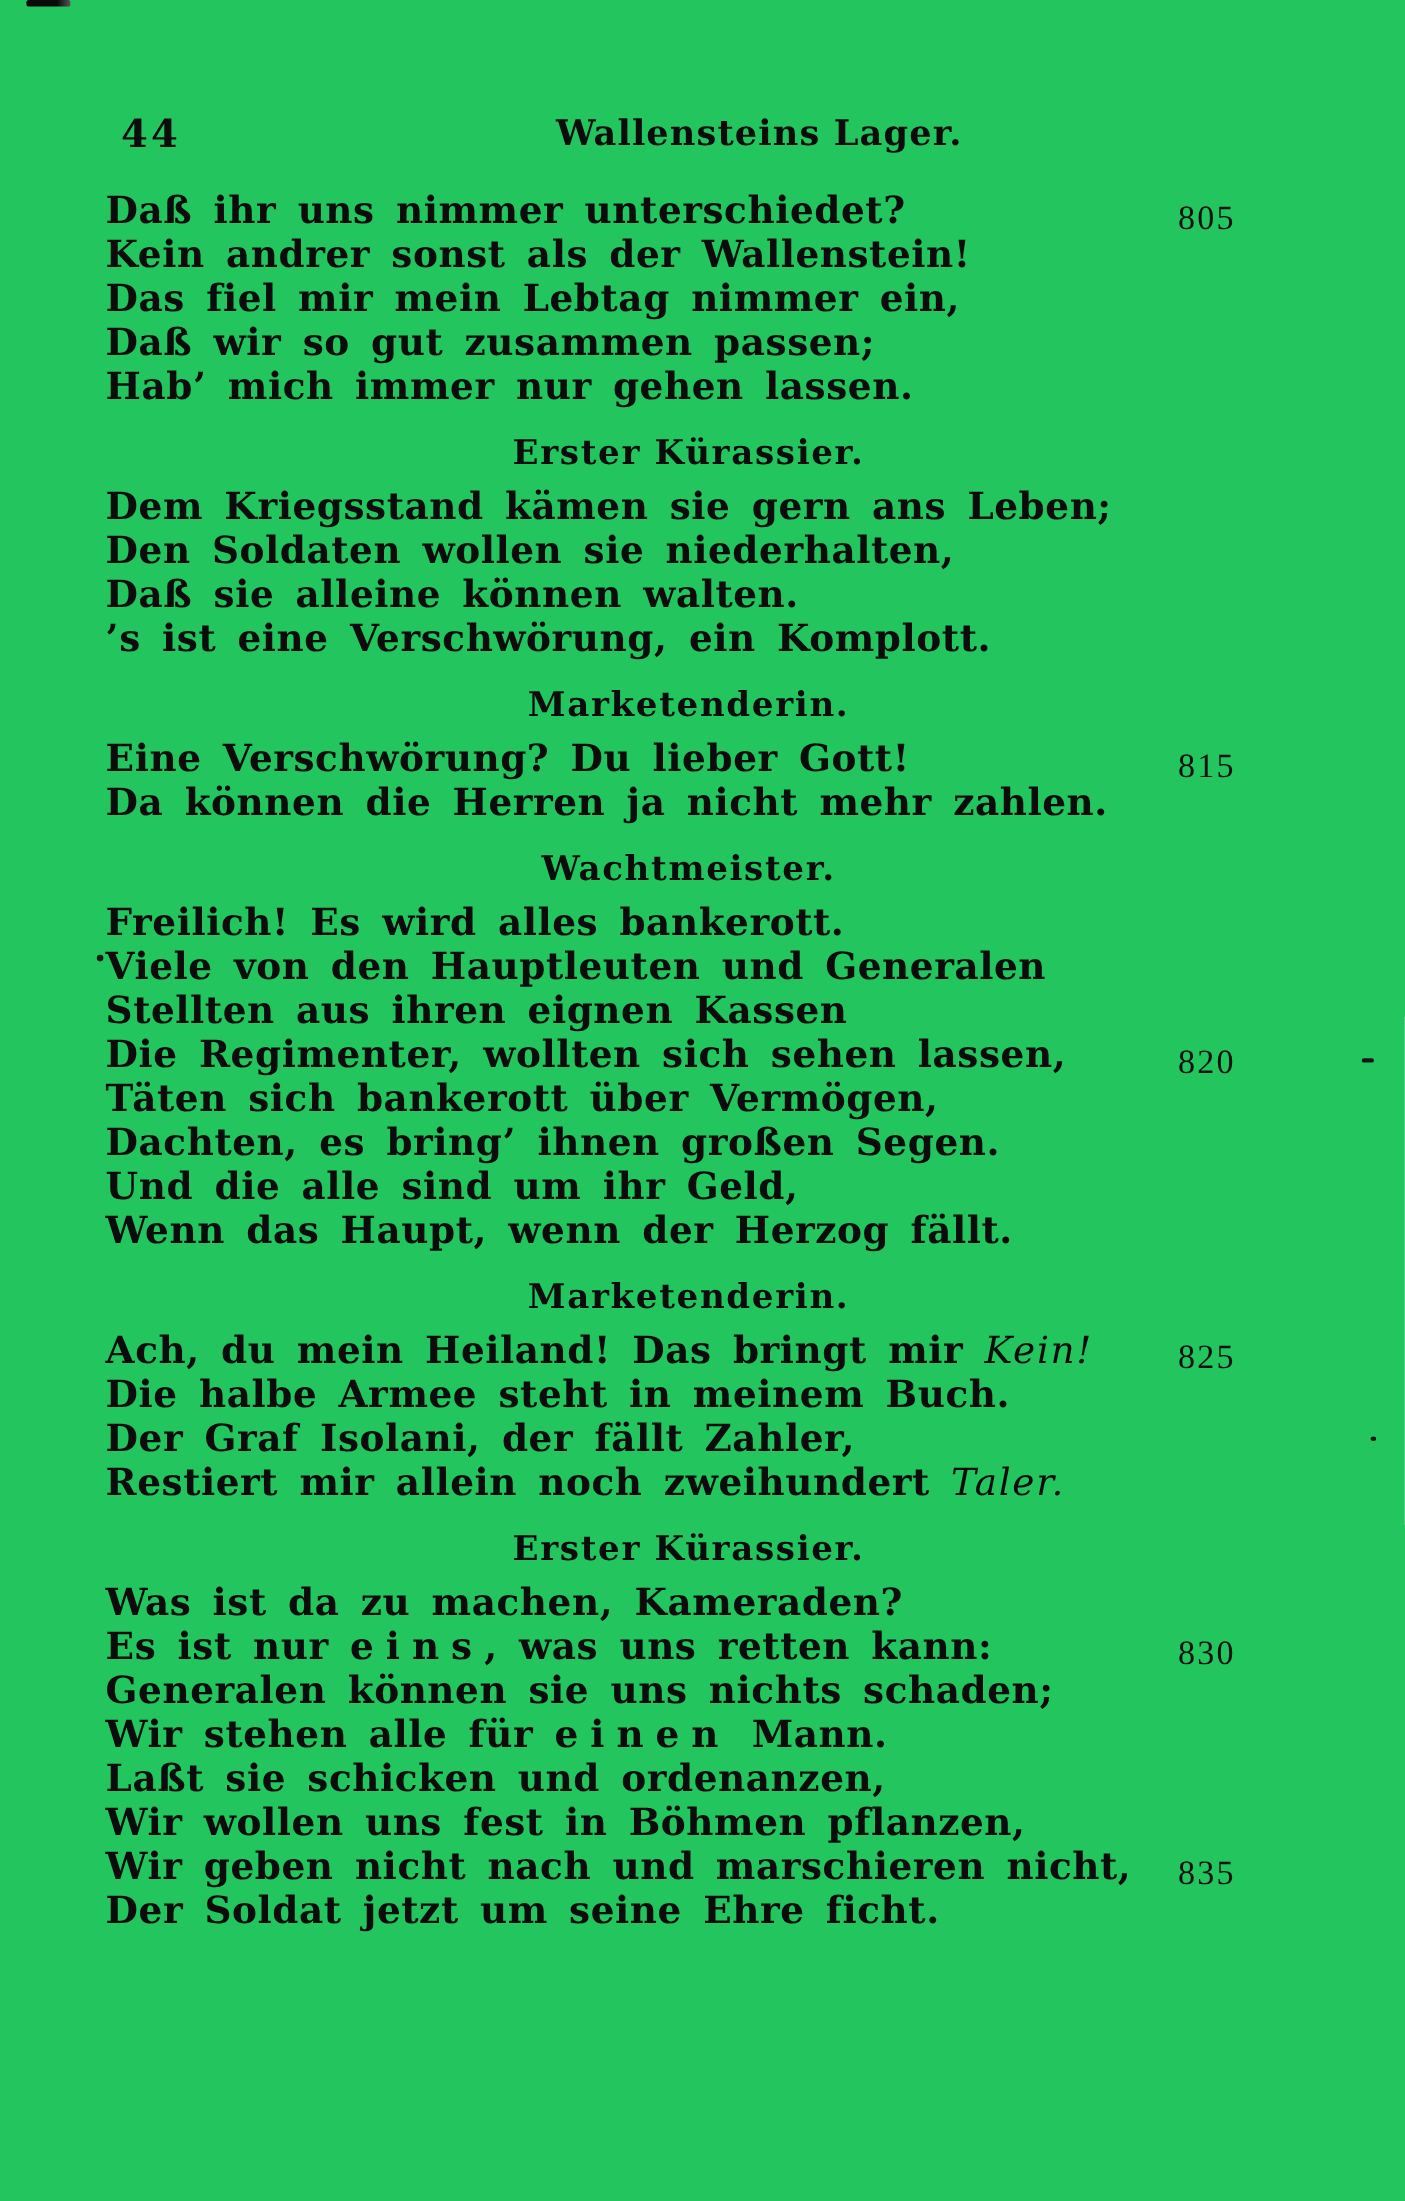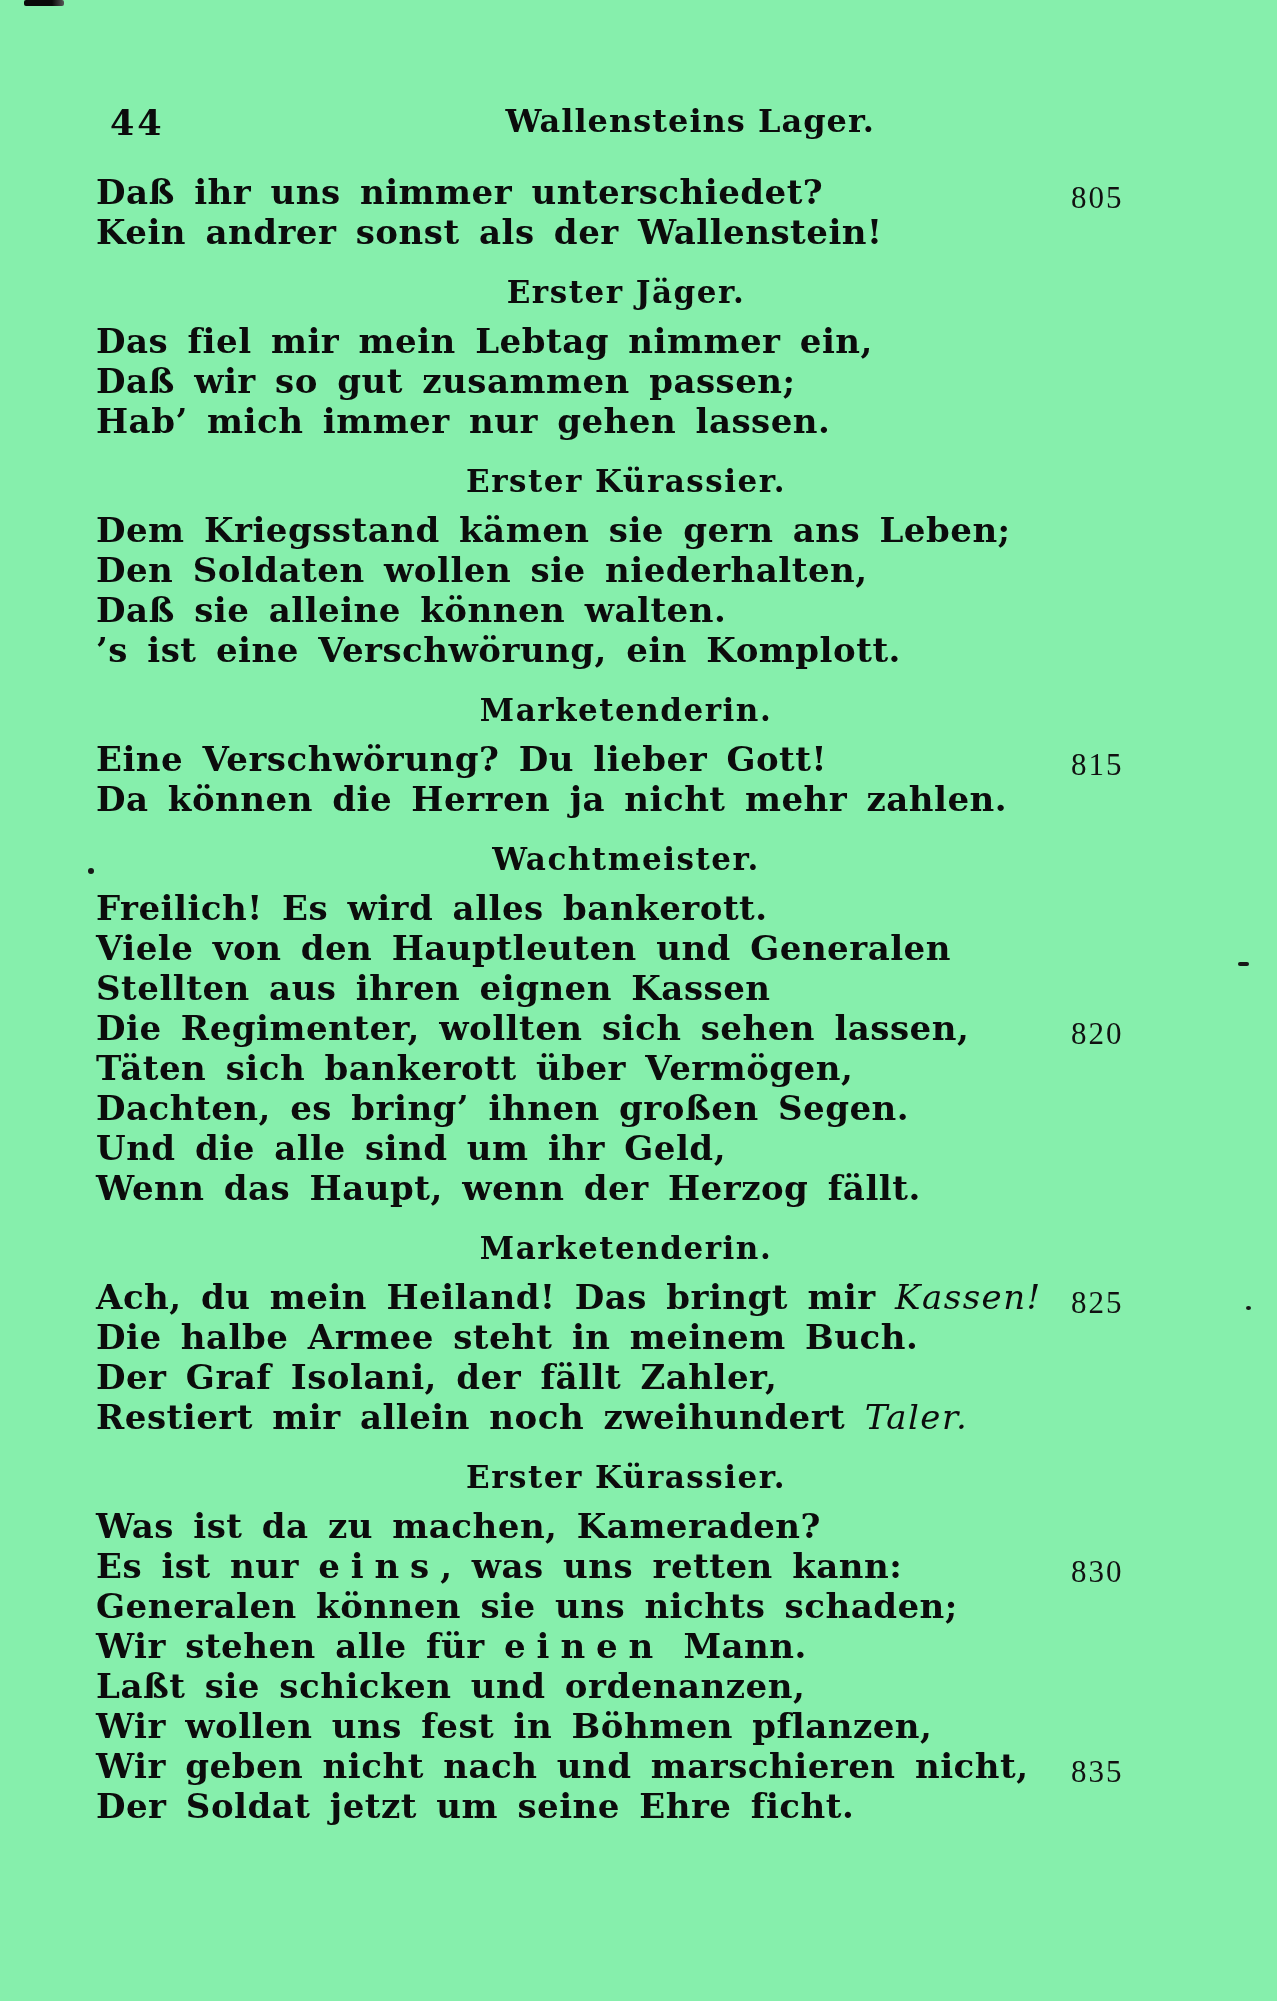--- a/index.html
+++ b/index.html
@@ -4,21 +4,21 @@
 <style>
   html, body { margin: 0; padding: 0; }
   body {
     width: 1277px; height: 2001px;
     background: #ffffff;
     position: relative;
     font-family: "DejaVu Serif", "Liberation Serif", serif;
     color: #0c0c0c;
     overflow: hidden;
   }
-  .page { position: absolute; inset: 0; background: #86efac; overflow: hidden; }
+  .page { position: absolute; inset: 0; background: #22c55e; overflow: hidden; }
 
   
   .header { position: absolute; top: 98px; left: 0; width: 100%; height: 50px; }
   .pagenum {
     position: absolute; left: 110px; top: 4px;
     font-size: 35px; font-weight: 700; letter-spacing: 3px;
   }
   .runtitle {
     position: absolute; left: 105px; top: 4px; width: 770px;
     text-align: right;
@@ -67,21 +67,20 @@
   <div class="smudge"></div>
 
   <div class="header">
     <span class="pagenum">44</span>
     <span class="runtitle">Wallensteins Lager.</span>
   </div>
 
   <div id="poem" class="poem">
       <div class="vline"><span>Daß ihr uns nimmer unterschiedet?</span><span class="lineno">805</span></div>
       <div class="vline"><span>Kein andrer sonst als der Wallenstein!</span></div>
-      <div class="speaker">Erster Jäger.</div>
       <div class="vline"><span>Das fiel mir mein Lebtag nimmer ein,</span></div>
       <div class="vline"><span>Daß wir so gut zusammen passen;</span></div>
       <div class="vline"><span>Hab’ mich immer nur gehen lassen.</span></div>
       <div class="speaker">Erster Kürassier.</div>
       <div class="vline"><span>Dem Kriegsstand kämen sie gern ans Leben;</span></div>
       <div class="vline"><span>Den Soldaten wollen sie niederhalten,</span></div>
       <div class="vline"><span>Daß sie alleine können walten.</span></div>
       <div class="vline"><span>’s ist eine Verschwörung, ein Komplott.</span></div>
       <div class="speaker">Marketenderin.</div>
       <div class="vline"><span>Eine Verschwörung? Du lieber Gott!</span><span class="lineno">815</span></div>
@@ -89,21 +88,21 @@
       <div class="speaker">Wachtmeister.</div>
       <div class="vline"><span>Freilich! Es wird alles bankerott.</span></div>
       <div class="vline"><span>Viele von den Hauptleuten und Generalen</span></div>
       <div class="vline"><span>Stellten aus ihren eignen Kassen</span></div>
       <div class="vline"><span>Die Regimenter, wollten sich sehen lassen,</span><span class="lineno">820</span></div>
       <div class="vline"><span>Täten sich bankerott über Vermögen,</span></div>
       <div class="vline"><span>Dachten, es bring’ ihnen großen Segen.</span></div>
       <div class="vline"><span>Und die alle sind um ihr Geld,</span></div>
       <div class="vline"><span>Wenn das Haupt, wenn der Herzog fällt.</span></div>
       <div class="speaker">Marketenderin.</div>
-      <div class="vline"><span>Ach, du mein Heiland! Das bringt mir </span><span class="antiqua">Kassen!</span><span class="lineno">825</span></div>
+      <div class="vline"><span>Ach, du mein Heiland! Das bringt mir </span><span class="antiqua">Kein!</span><span class="lineno">825</span></div>
       <div class="vline"><span>Die halbe Armee steht in meinem Buch.</span></div>
       <div class="vline"><span>Der Graf Isolani, der fällt Zahler,</span></div>
       <div class="vline"><span>Restiert mir allein noch zweihundert </span><span class="antiqua">Taler.</span></div>
       <div class="speaker">Erster Kürassier.</div>
       <div class="vline"><span>Was ist da zu machen, Kameraden?</span></div>
       <div class="vline"><span>Es ist nur </span><span class="spaced">eins</span><span>, was uns retten kann:</span><span class="lineno">830</span></div>
       <div class="vline"><span>Generalen können sie uns nichts schaden;</span></div>
       <div class="vline"><span>Wir stehen alle für </span><span class="spaced">einen</span><span> Mann.</span></div>
       <div class="vline"><span>Laßt sie schicken und ordenanzen,</span></div>
       <div class="vline"><span>Wir wollen uns fest in Böhmen pflanzen,</span></div>

